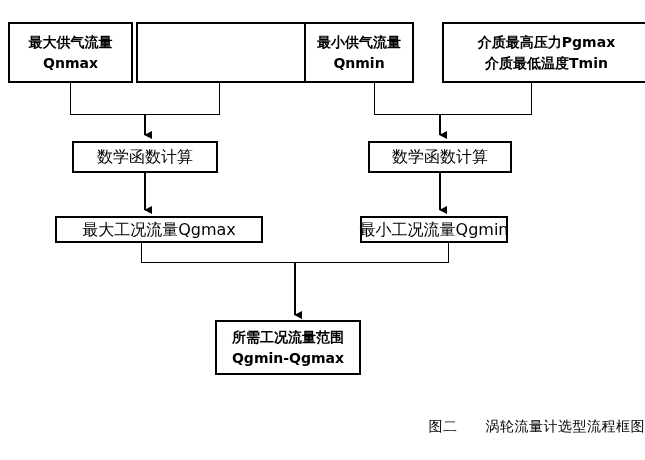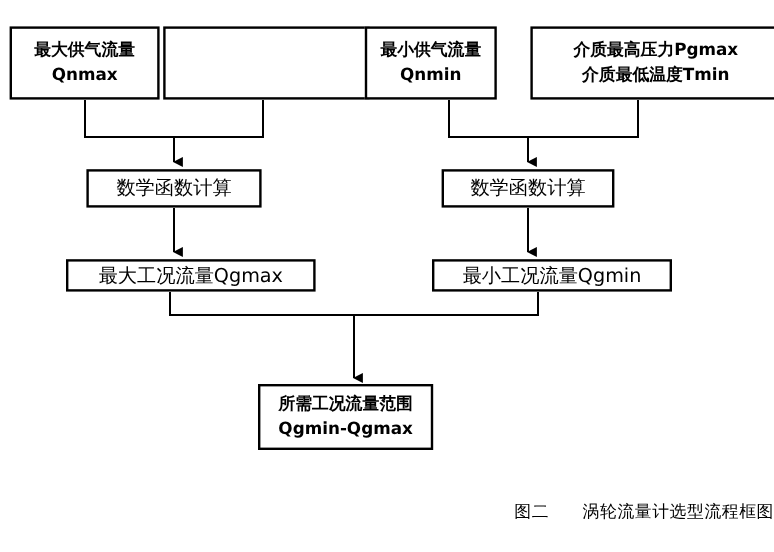--- a/index.html
+++ b/index.html
@@ -107,21 +107,21 @@
   </div>
 
   <div class="node one-line" style="left:368px; top:141px; width:144px; height:32px;">
     <span class="ln">数学函数计算</span>
   </div>
 
   <div class="node one-line" style="left:55px; top:216px; width:208px; height:27px;">
     <span class="ln">最大工况流量Qgmax</span>
   </div>
 
-  <div class="node one-line" style="left:360px; top:216px; width:200px; height:27px;">
+  <div class="node one-line" style="left:360px; top:216px; width:148px; height:27px;">
     <span class="ln">最小工况流量Qgmin</span>
   </div>
 
   <div class="node two-line" style="left:215px; top:320px; width:146px; height:55px;">
     <span class="ln">所需工况流量范围</span>
     <span class="ln">Qgmin-Qgmax</span>
   </div>
 
   <div id="caption">
     <span>图二</span>

